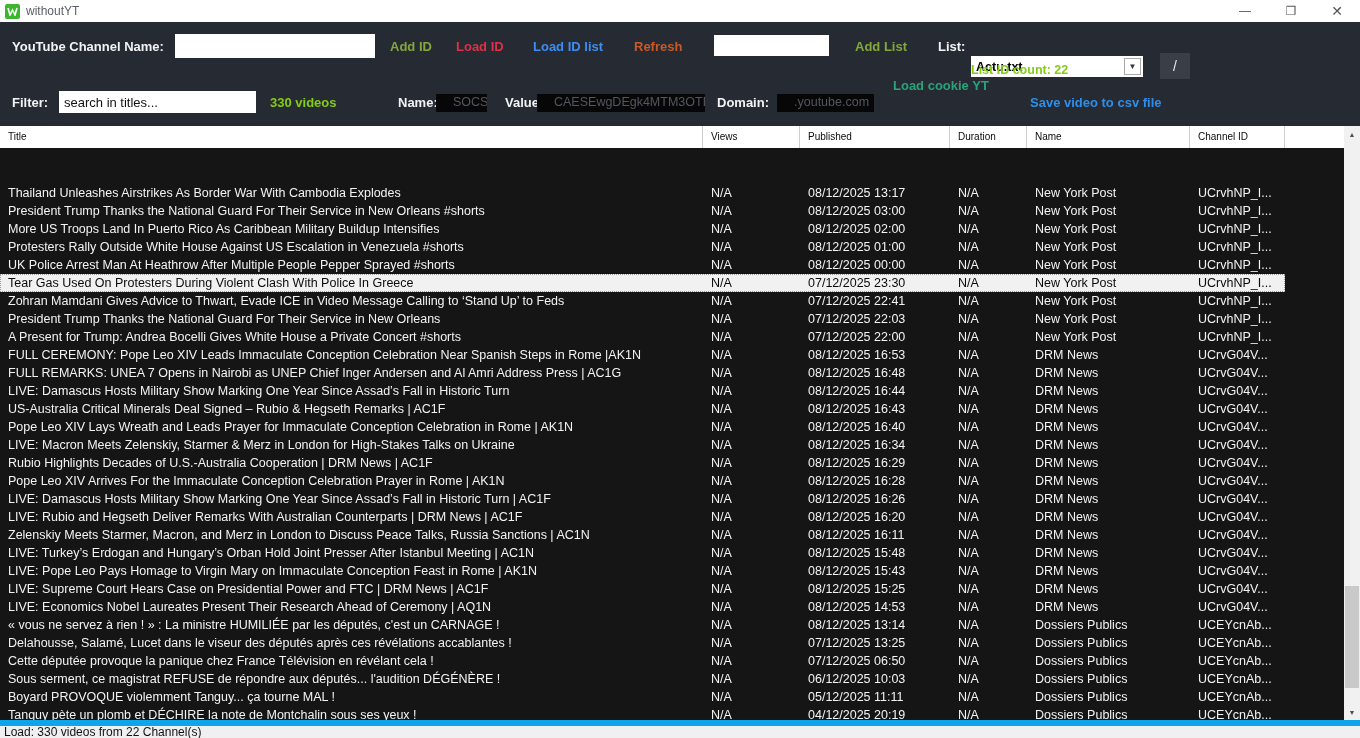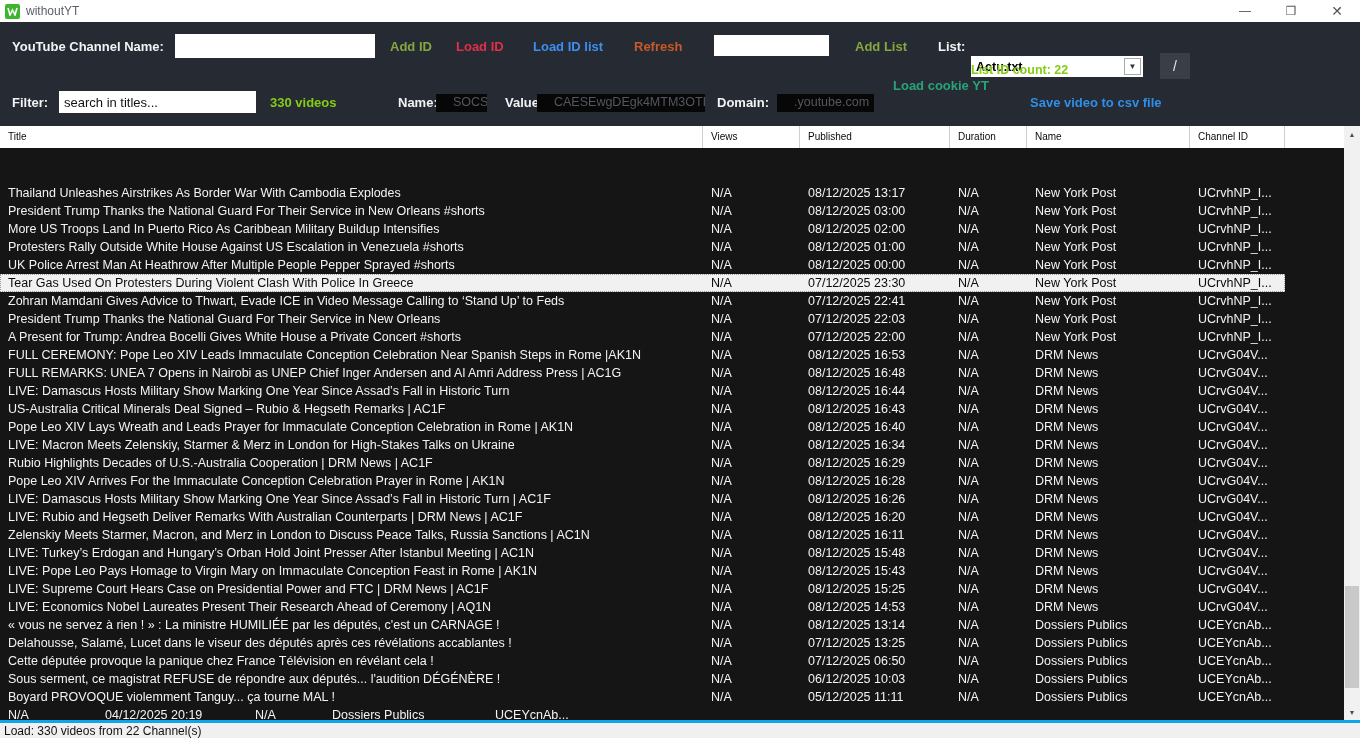--- a/index.html
+++ b/index.html
@@ -50,21 +50,21 @@
   .hc4 { width:163px; } .hc5 { width:95px; } .hfill { flex:1; border-right:none; }
 
   
   .vscroll { position:absolute; top:0; right:0; width:16px; height:594px; background:#f1f1f1; }
   .varrow { position:absolute; left:0; width:16px; height:16px; display:flex; align-items:center;
     justify-content:center; font-size:7px; color:#505050; }
   .vthumb { position:absolute; left:1px; width:14px; background:#c9c9c9; }
 
   
   .statusbar { position:absolute; top:720px; left:0; width:1360px; height:18px; background:#f0f0f0;
-    border-top:3px solid #0ea5e9; display:flex; align-items:center; }
+    border-top:6px solid #0ea5e9; display:flex; align-items:center; }
   .statusbar span { font-size:12px; color:#111; padding-left:4px; }
 </style>
 </head>
 <body>
 
 <div class="window">
 
   <div class="titlebar">
     <div class="appicon">
       <svg width="11" height="9" viewBox="0 0 11 9">
@@ -348,20 +348,21 @@
         </div>
         <div class="trow">
           <div class="cell c0">Boyard PROVOQUE violemment Tanguy... ça tourne MAL !</div>
           <div class="cell c1">N/A</div>
           <div class="cell c2">05/12/2025 11:11</div>
           <div class="cell c3">N/A</div>
           <div class="cell c4">Dossiers Publics</div>
           <div class="cell c5">UCEYcnAb...</div>
         </div>
         <div class="trow">
+          <div class="cell c0">Tanguy pète un plomb et DÉCHIRE la note de Montchalin sous ses yeux !</div>
           <div class="cell c1">N/A</div>
           <div class="cell c2">04/12/2025 20:19</div>
           <div class="cell c3">N/A</div>
           <div class="cell c4">Dossiers Publics</div>
           <div class="cell c5">UCEYcnAb...</div>
         </div>
         <div class="trow">
           <div class="cell c0">L'ex-Miss France brise le silence en audition... c'est CHAUD !</div>
           <div class="cell c1">N/A</div>
           <div class="cell c2">01/12/2025 10:18</div>

